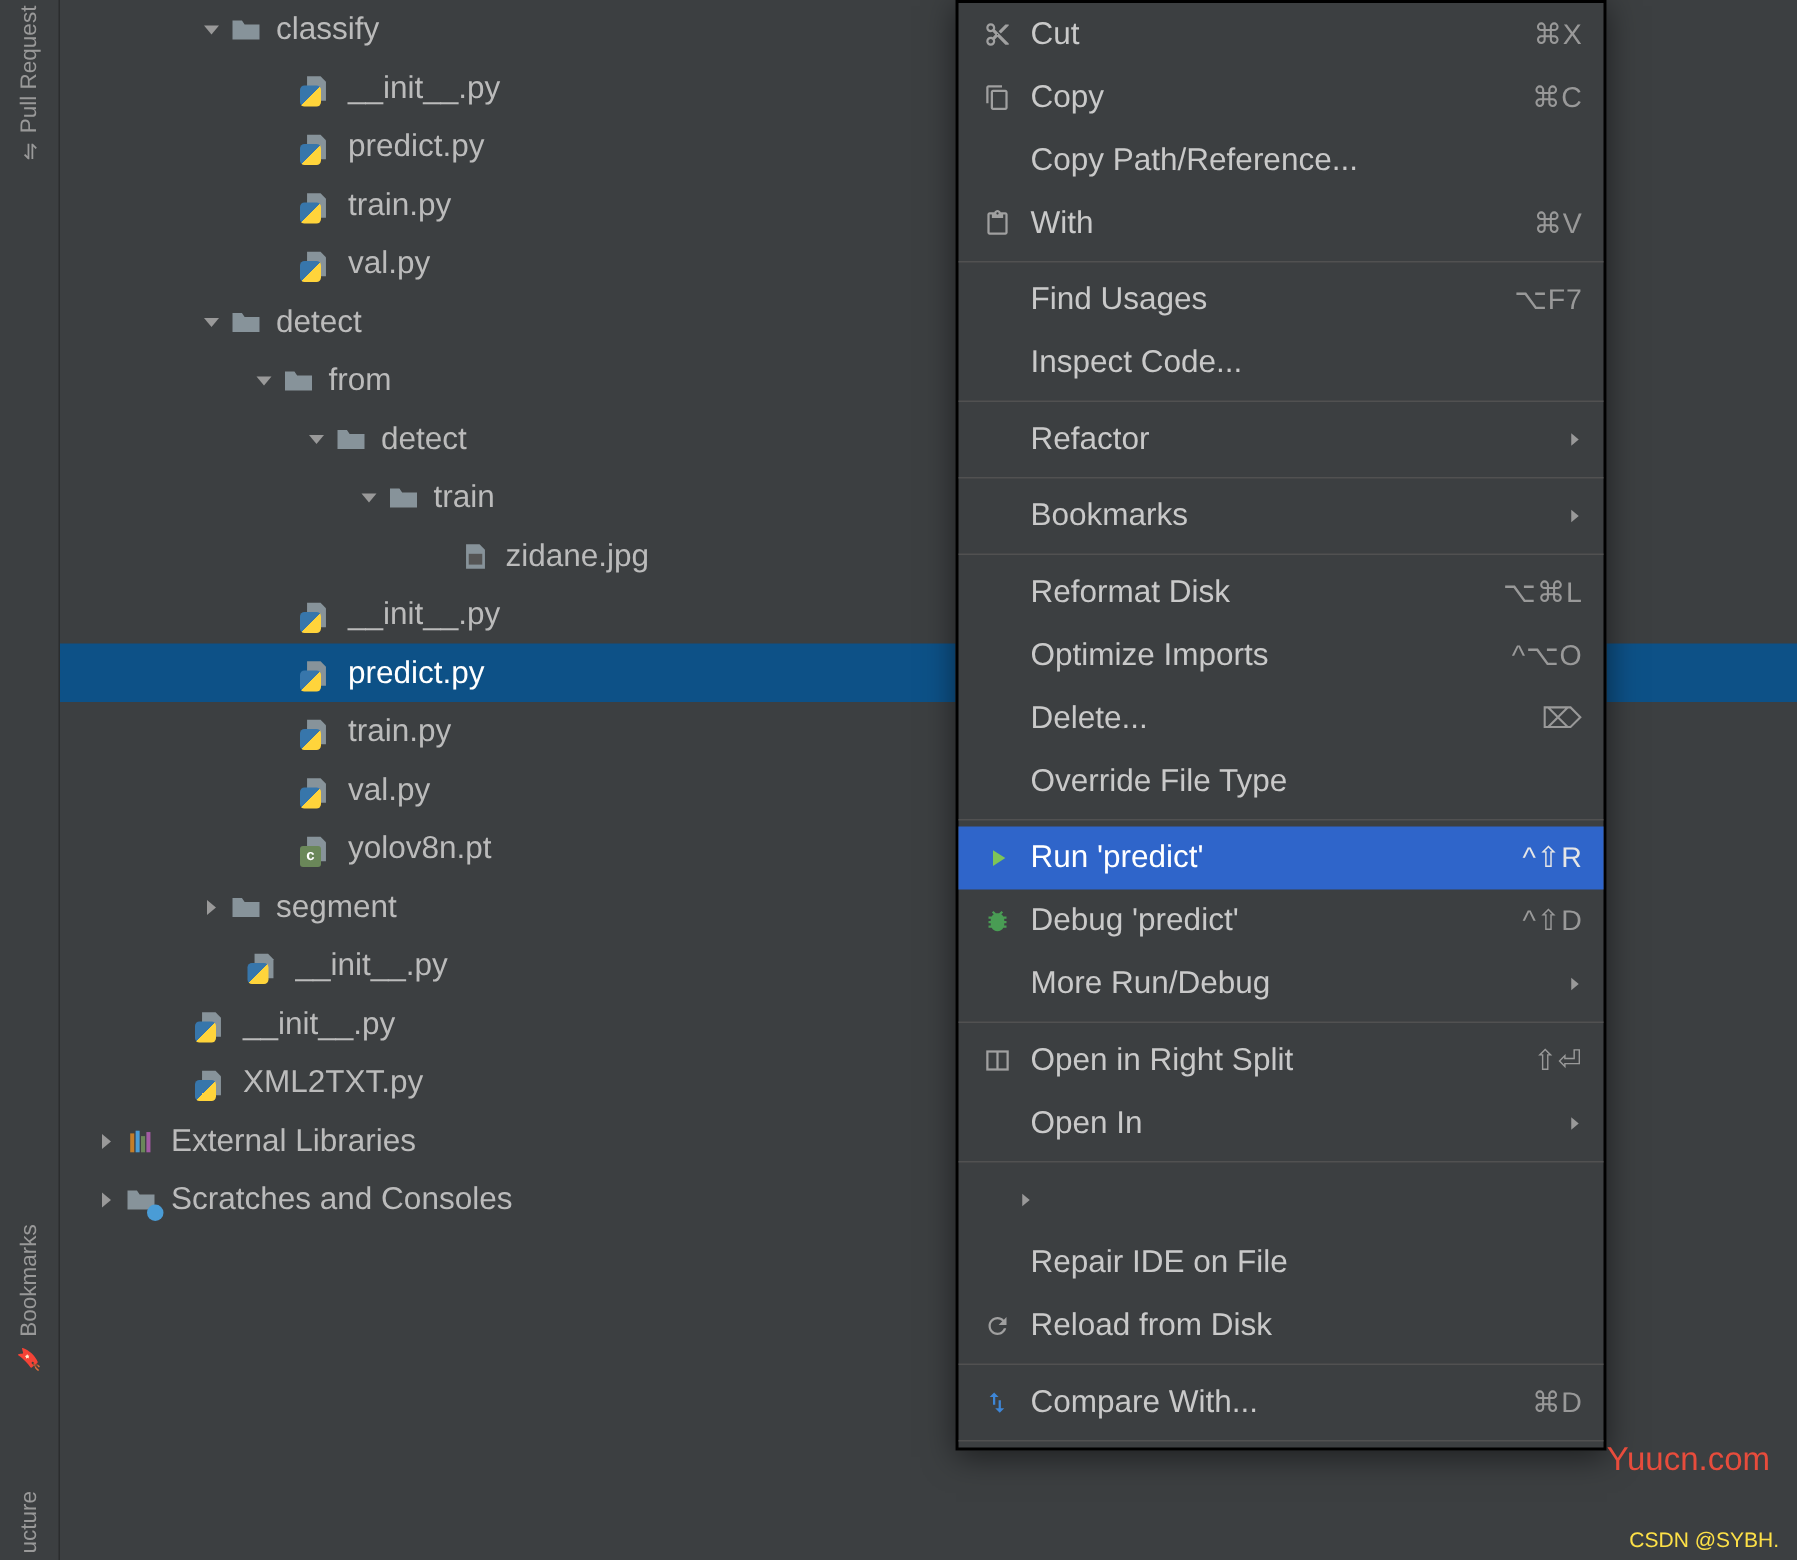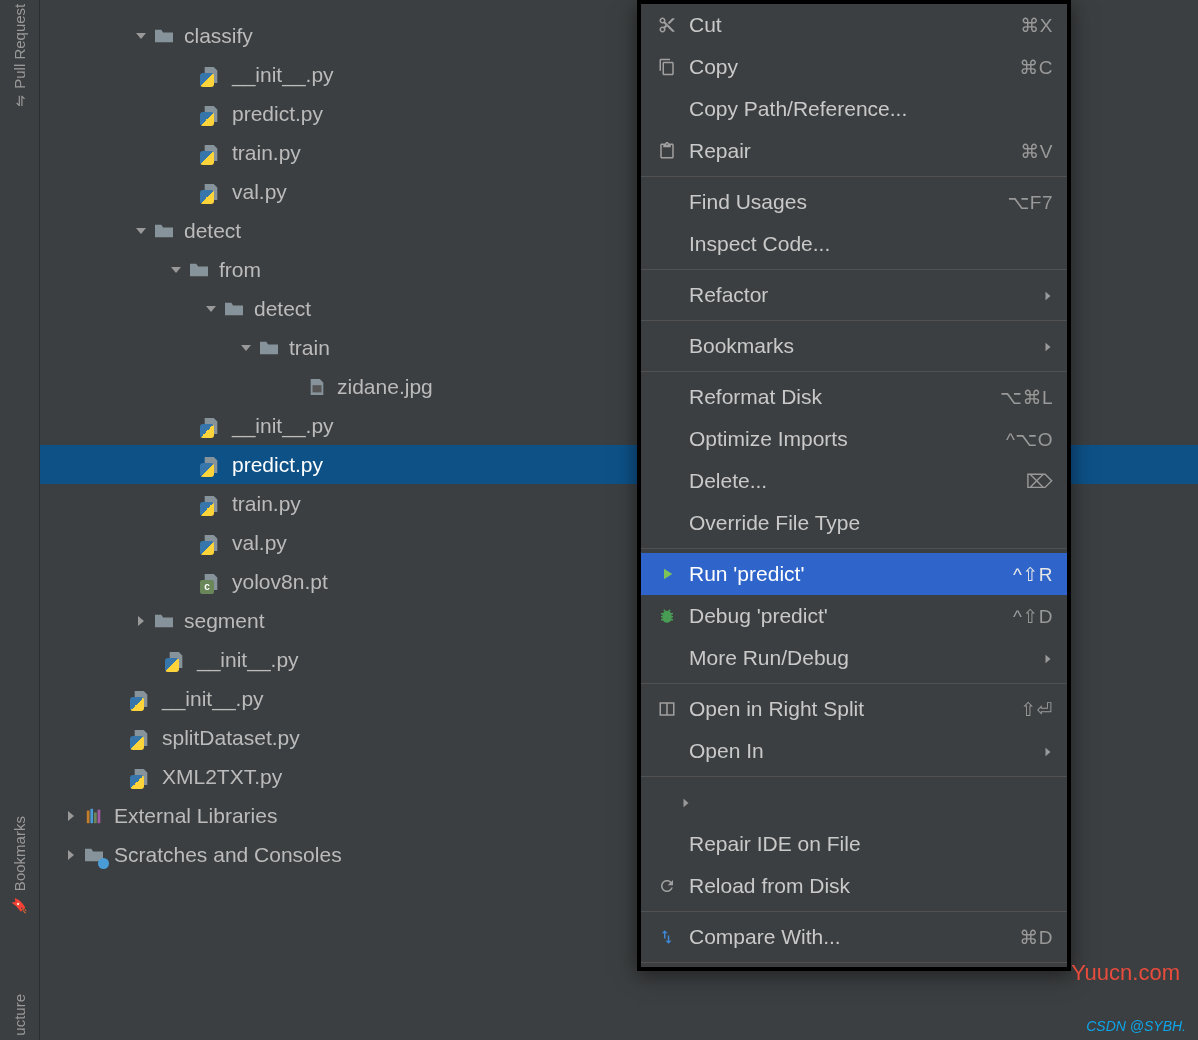--- a/index.html
+++ b/index.html
@@ -30,21 +30,21 @@
       transform: rotate(180deg);
       font-size: 15px;
       display: flex;
       align-items: center;
       gap: 6px;
       cursor: pointer;
     }
     .rail-icon { font-size: 14px; }
     .tree {
       flex: 1;
-      padding-top: 16px;
+      padding-top: 0;
     }
     .row {
       height: 39px;
       display: flex;
       align-items: center;
       cursor: pointer;
       white-space: nowrap;
     }
     .row.selected { background: #0d5187; color: #ffffff; }
     .indent { display: inline-block; }
@@ -95,21 +95,21 @@
       width: 11px; height: 11px; background: #4a9cd6; border-radius: 50%;
     }
     .label { font-size: 21px; }
 
     
     .ctx {
       position: absolute;
       left: 637px; top: 0;
       width: 434px;
       background: #3c3f41;
-      border: 4px solid #000000;
+      border: 2px solid #000000;
       box-shadow: 0 4px 20px rgba(0,0,0,0.5);
     }
     .mrow {
       height: 42px;
       display: flex;
       align-items: center;
       padding: 0 14px 0 12px;
       cursor: pointer;
       color: #c9c9c9;
     }
@@ -132,21 +132,21 @@
     .mchev { color: #999; }
     .sep { height: 1px; background: #515151; margin: 4px 0; }
 
     .watermark1 {
       position: absolute; right: 18px; bottom: 54px;
       color: #e74c3c; font-size: 22px; font-weight: 500;
       font-family: 'Arial', sans-serif;
     }
     .watermark2 {
       position: absolute; right: 12px; bottom: 6px;
-      color: #0ea5e9; font-size: 14px; font-style: italic;
+      color: #fde047; font-size: 14px;
     }
   </style>
 </head>
 <body>
 
 <div class="side-rail">
   <div class="rail-item">
     <span class="rail-icon">⇋</span>
     <span>Pull Request</span>
   </div>
@@ -367,29 +367,20 @@
   <div class="row">
     <span class="indent" style="width:90px"></span>
     <span class="fi">
         <span class="pyfile"><svg viewBox="0 0 20 20" width="18" height="20">
             <path class="page" d="M3 1h10l4 4v14H3z"></path>
           </svg><span class="badge"></span></span>
       </span>
     <span class="label">__init__.py</span>
   </div>
 
-  <div class="row">
-    <span class="indent" style="width:90px"></span>
-    <span class="fi">
-        <span class="pyfile"><svg viewBox="0 0 20 20" width="18" height="20">
-            <path class="page" d="M3 1h10l4 4v14H3z"></path>
-          </svg><span class="badge"></span></span>
-      </span>
-    <span class="label">splitDataset.py</span>
-  </div>
 
 
   <div class="row">
     <span class="indent" style="width:90px"></span>
     <span class="fi">
         <span class="pyfile"><svg viewBox="0 0 20 20" width="18" height="20">
             <path class="page" d="M3 1h10l4 4v14H3z"></path>
           </svg><span class="badge"></span></span>
       </span>
     <span class="label">XML2TXT.py</span>
@@ -453,21 +444,21 @@
   <div class="mrow">
     <span class="micon"></span>
     <span class="mlabel">Copy Path/Reference...</span>
   </div>
   <div class="mrow">
     <span class="micon">
         <svg viewBox="0 0 24 24">
           <path fill="currentColor" d="M19 2h-4.18C14.4.84 13.3 0 12 0c-1.3 0-2.4.84-2.82 2H5c-1.1 0-2 .9-2 2v16c0 1.1.9 2 2 2h14c1.1 0 2-.9 2-2V4c0-1.1-.9-2-2-2zm-7 0c.55 0 1 .45 1 1s-.45 1-1 1-1-.45-1-1 .45-1 1-1zm7 18H5V4h2v3h10V4h2v16z"></path>
         </svg>
       </span>
-    <span class="mlabel">Repair</span>
+    <span class="mlabel">With</span>
     <span class="mshort">⌘V</span>
   </div>
   <div class="sep"></div>
   <div class="mrow">
     <span class="micon"></span>
     <span class="mlabel">Find Usages</span>
     <span class="mshort">⌥F7</span>
   </div>
   <div class="mrow">
     <span class="micon"></span>

